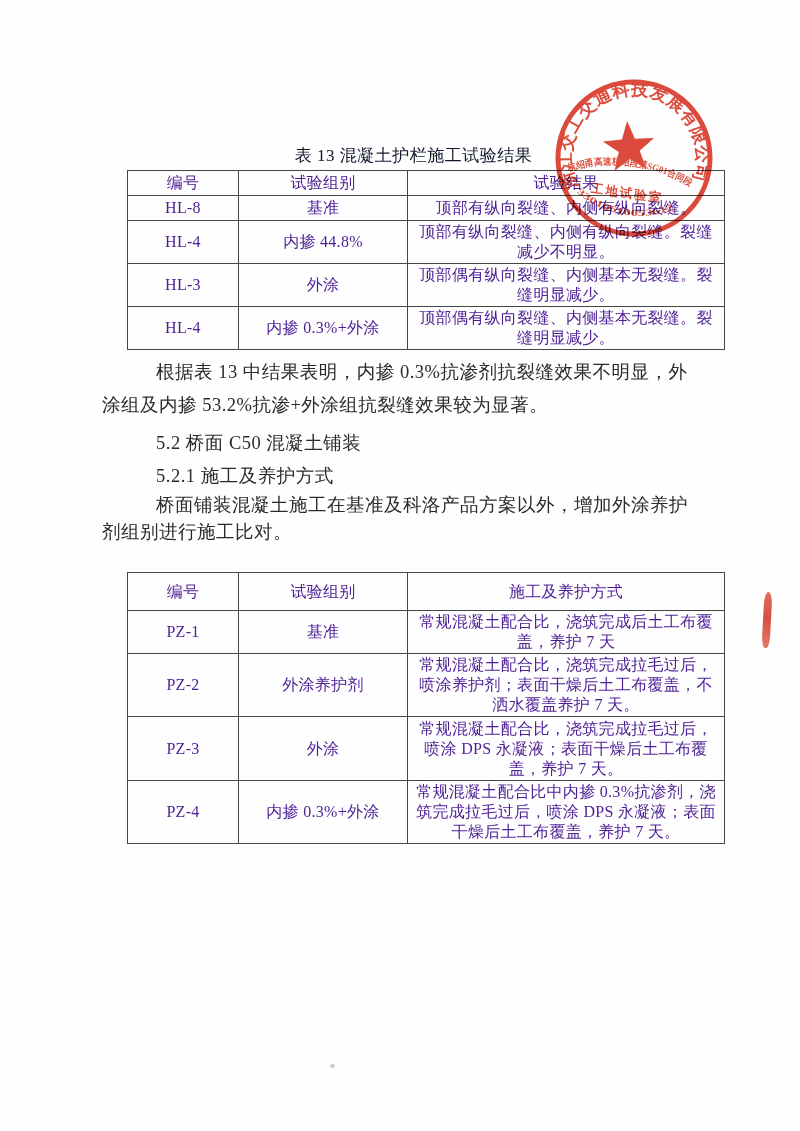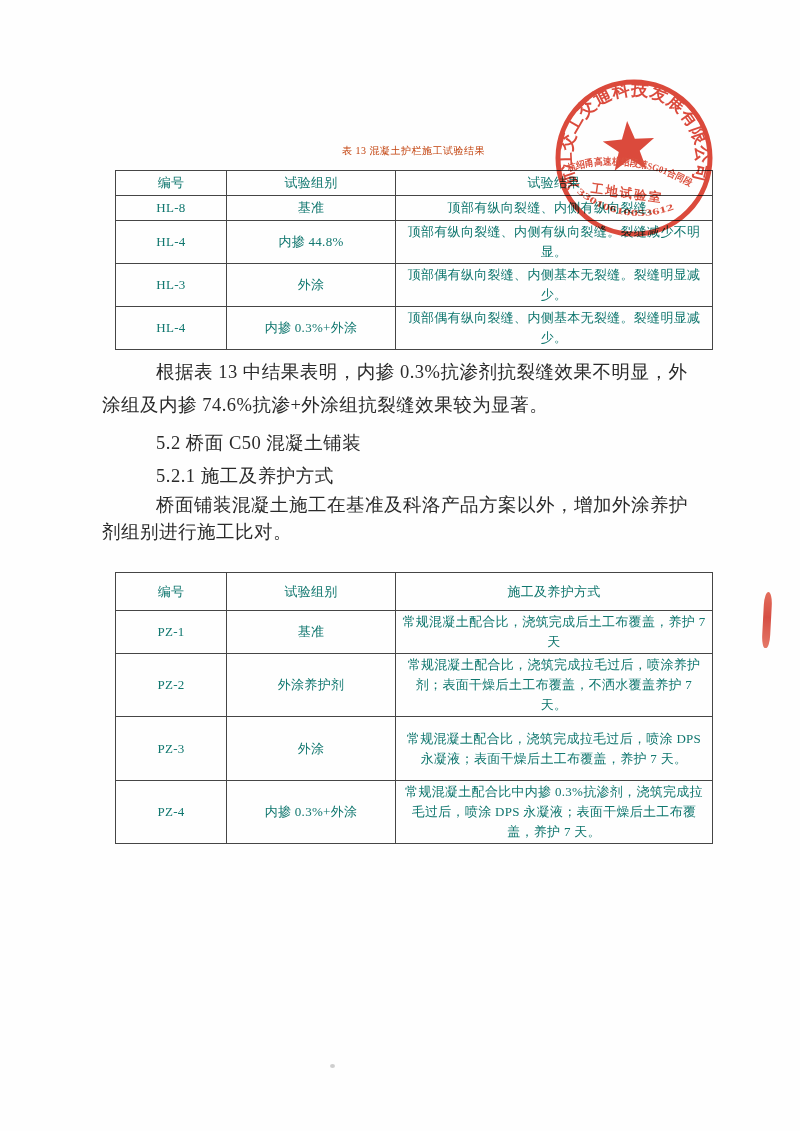--- a/index.html
+++ b/index.html
@@ -12,36 +12,36 @@
     font-family: "Liberation Serif", "DejaVu Serif", serif;
     color: #262626;
     overflow: hidden;
   }
   
   .tbl-title {
     position: absolute;
     left: 115px;
     width: 597px;
     text-align: center;
-    font-size: 10px;
+    font-size: 17px;
     letter-spacing: 0.5px;
-    color: #c2410c;
+    color: #0f172a;
   }
   .t13-title { top: 144px; }
   .t14-title { top: 548px; }
 
   
   table.doc-table {
     position: absolute;
-    left: 115px;
+    left: 127px;
     width: 597px;
     border-collapse: collapse;
     table-layout: fixed;
-    font-size: 13px;
-    color: #0f766e;
+    font-size: 16px;
+    color: #4c1d95;
   }
   .t13 { top: 170px; }
   .t14 { top: 572px; }
   table.doc-table td {
     border: 1.5px solid #454545;
     text-align: center;
     vertical-align: middle;
     padding: 1px 6px;
     line-height: 20px;
     letter-spacing: 0.3px;
@@ -144,21 +144,21 @@
       <td>顶部偶有纵向裂缝、内侧基本无裂缝。裂缝明显减少。</td>
     </tr>
     <tr>
       <td>HL-4</td>
       <td>内掺 0.3%+外涂</td>
       <td>顶部偶有纵向裂缝、内侧基本无裂缝。裂缝明显减少。</td>
     </tr>
   </tbody>
     </table>
 
-  <p class="bodytext p1">根据表 13 中结果表明，内掺 0.3%抗渗剂抗裂缝效果不明显，外涂组及内掺 74.6%抗渗+外涂组抗裂缝效果较为显著。</p>
+  <p class="bodytext p1">根据表 13 中结果表明，内掺 0.3%抗渗剂抗裂缝效果不明显，外涂组及内掺 53.2%抗渗+外涂组抗裂缝效果较为显著。</p>
 
   <div class="bodytext h52">5.2 桥面 C50 混凝土铺装</div>
   <div class="bodytext h521">5.2.1 施工及养护方式</div>
 
   <p class="bodytext p2">桥面铺装混凝土施工在基准及科洛产品方案以外，增加外涂养护剂组别进行施工比对。</p>
 
 
   <table class="doc-table t14">
     <colgroup>
         <col style="width:111px">

